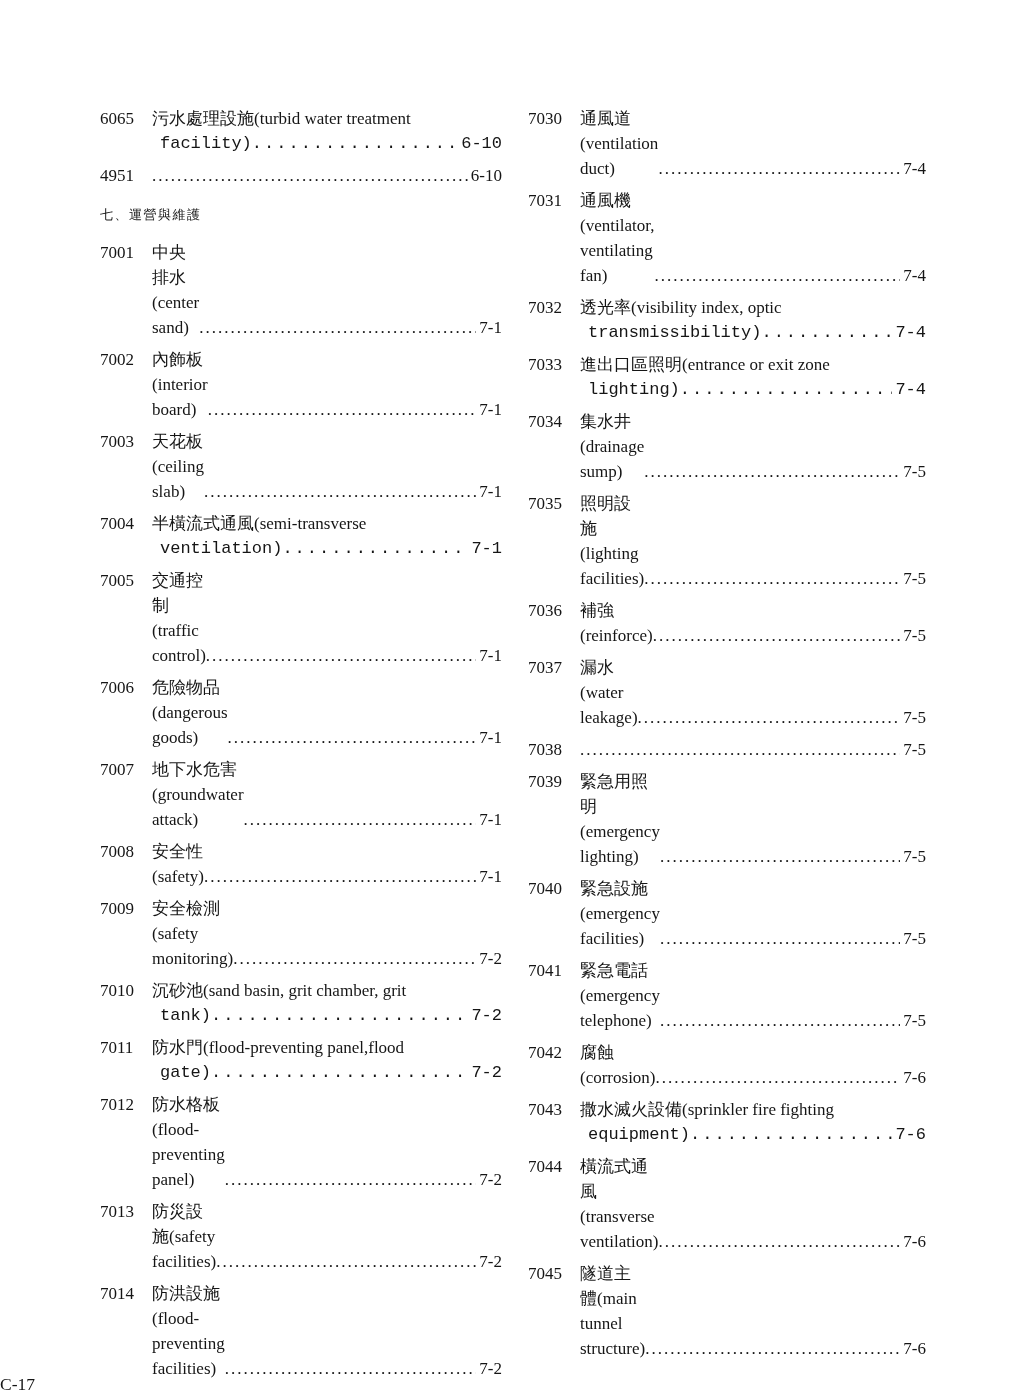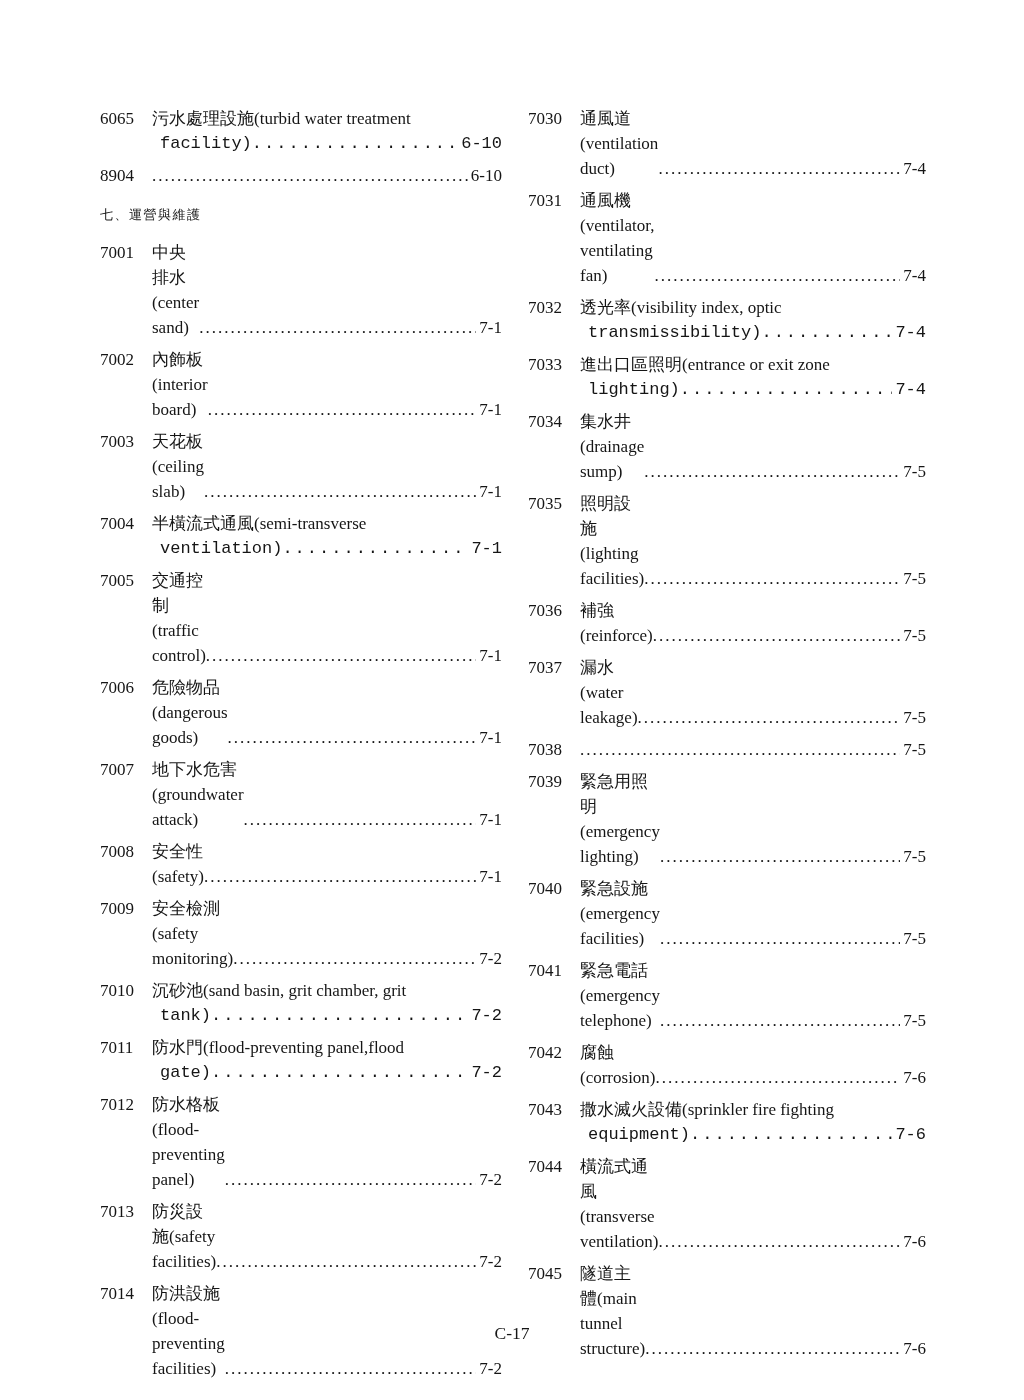--- a/index.html
+++ b/index.html
@@ -33,22 +33,22 @@
   .section-heading {
     font-weight: normal;
     font-size: 13px;
     letter-spacing: 1.5px;
     margin: 13px 0 12px 0;
     line-height: 27px;
   }
 
   .footer {
     position: absolute;
-    top: 1321px; left: 0; width: 100%;
-    text-align: center;
+    top: 1372px; left: 0; width: 100%;
+    text-align: left;
     font-size: 17.5px;
     line-height: 25px;
   }
 </style>
 </head>
 <body>
 
 <div class="page-root">
   <div class="col" id="col-left">
       <div class="entry">
@@ -56,21 +56,21 @@
         <div class="body">
           <div class="line">污水處理設施(turbid water treatment</div>
           <div class="line cont last">
             <span class="txt">facility)</span>
             <span class="dots">......................................................................................................................................................</span>
             <span class="page">6-10</span>
           </div>
         </div>
       </div>
       <div class="entry">
-        <span class="num">8904</span>
+        <span class="num">4951</span>
         <div class="body">
           <div class="line last">
             <span class="dots">......................................................................................................................................................</span>
             <span class="page">6-10</span>
           </div>
         </div>
       </div>
       <div class="section-heading">七、運營與維護</div>
       <div class="entry">
         <span class="num">7001</span>

